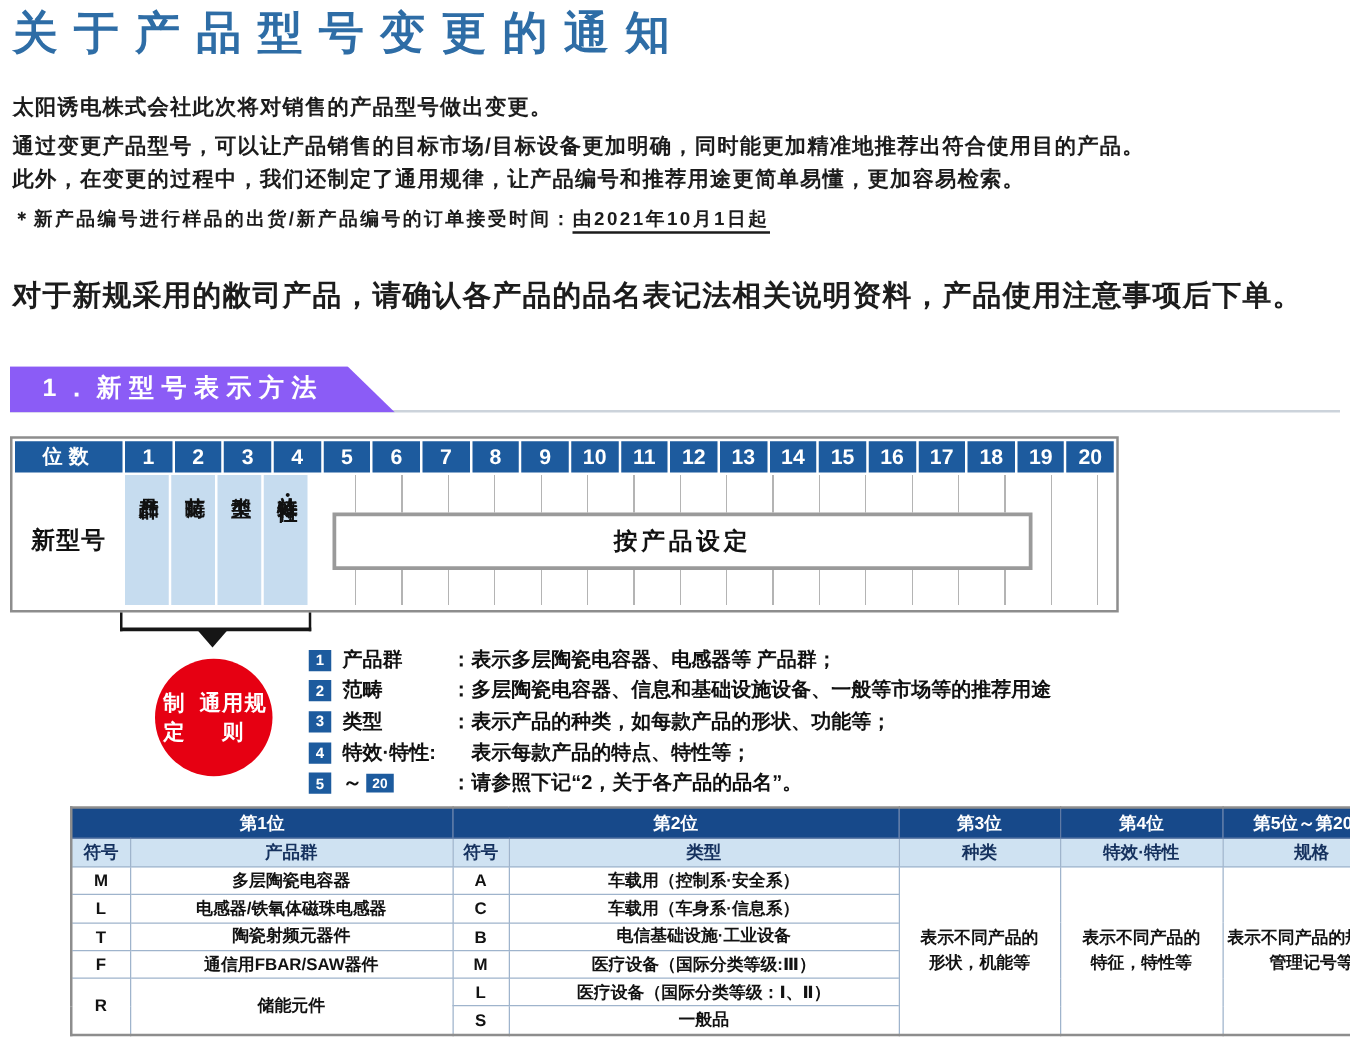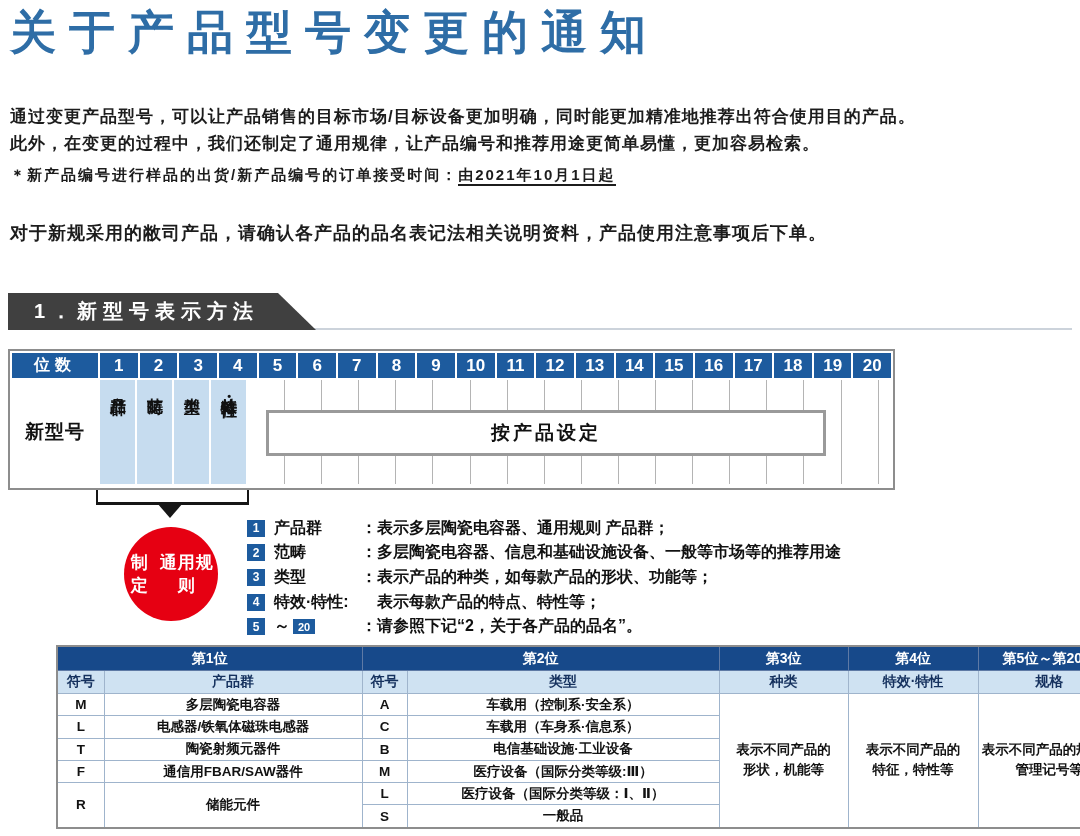--- a/index.html
+++ b/index.html
@@ -4,36 +4,36 @@
 <style>
   html,body{margin:0;padding:0;background:#fff;}
   .page{
     position:relative; width:1080px; height:836px; background:#ffffff;
     font-family:"Liberation Sans","DejaVu Sans",sans-serif;
     font-weight:bold; color:#1c1c1c; overflow:hidden;
   }
   
   .title{
     position:absolute; left:10px; top:2px; margin:0;
-    font-size:46px; letter-spacing:13px; color:#2e6da6; white-space:nowrap;
+    font-size:36px; letter-spacing:13px; color:#2e6da6; white-space:nowrap;
   }
   .intro{position:absolute; left:10px; margin:0; font-size:17px; letter-spacing:1px; white-space:nowrap;}
   .p1{top:74px;}
   .p2{top:105px;}
   .p3{top:132px;}
   .note{position:absolute; left:10px; margin:0; font-size:15px; letter-spacing:2px; white-space:nowrap;}
   .n1{top:166px;}
   .n2{top:192px;}
   .note .u{border-bottom:2px solid #1c1c1c; padding-bottom:1px;}
-  .order-note{position:absolute; left:10px; top:221px; margin:0; font-size:18px; letter-spacing:1px; white-space:nowrap;}
+  .order-note{position:absolute; left:10px; top:221px; margin:0; font-size:23px; letter-spacing:1px; white-space:nowrap;}
 
   
   .banner-line{position:absolute; left:8px; top:328px; width:1064px; height:2px; background:#ccd3db;}
   .banner{
-    position:absolute; left:8px; top:293px; width:308px; height:37px; background:#404040;
+    position:absolute; left:8px; top:293px; width:308px; height:37px; background:#8b5cf6;
     clip-path:polygon(0 0, 270px 0, 100% 100%, 0 100%);
     color:#fff; font-size:20px; letter-spacing:6px; line-height:37px; padding-left:26px;
     box-sizing:border-box; z-index:2;
   }
 
   
   .digit-table{
     position:absolute; left:8px; top:349px; width:887px; height:141px;
     border:2px solid #8d8d8d; background:#fff; box-sizing:border-box; padding:2px;
   }
@@ -108,20 +108,21 @@
   .code-table td{height:21.3px; background:#fff; color:#121212; font-size:13.5px;}
   .merged{vertical-align:middle; white-space:pre-line; line-height:20px;}
 </style>
 </head>
 <body>
 
 <div class="page">
 
   <h1 class="title">关于产品型号变更的通知</h1>
 
+  <p class="intro p1">太阳诱电株式会社此次将对销售的产品型号做出变更。</p>
   <p class="intro p2">通过变更产品型号，可以让产品销售的目标市场/目标设备更加明确，同时能更加精准地推荐出符合使用目的产品。</p>
   <p class="intro p3">此外，在变更的过程中，我们还制定了通用规律，让产品编号和推荐用途更简单易懂，更加容易检索。</p>
 
   <p class="note n1"><span>＊新产品编号进行样品的出货/新产品编号的订单接受时间：</span><span class="u">由2021年10月1日起</span></p>
 
   <p class="order-note">对于新规采用的敝司产品，请确认各产品的品名表记法相关说明资料，产品使用注意事项后下单。</p>
 
   <div class="banner-line"></div>
   <div class="banner">1．新型号表示方法</div>
 
@@ -167,21 +168,21 @@
     <div>通用规则</div>
   </div>
 
   <div class="legend">
     <div class="lrow">
       <span class="badge">1</span>
       <span class="ll">
           <span>产品群</span>
           <span>：</span>
         </span>
-      <span class="ldesc">表示多层陶瓷电容器、通用规则 产品群；</span>
+      <span class="ldesc">表示多层陶瓷电容器、电感器等 产品群；</span>
     </div>
     <div class="lrow">
       <span class="badge">2</span>
       <span class="ll">
           <span>范畴</span>
           <span>：</span>
         </span>
       <span class="ldesc">多层陶瓷电容器、信息和基础设施设备、一般等市场等的推荐用途</span>
     </div>
     <div class="lrow">

